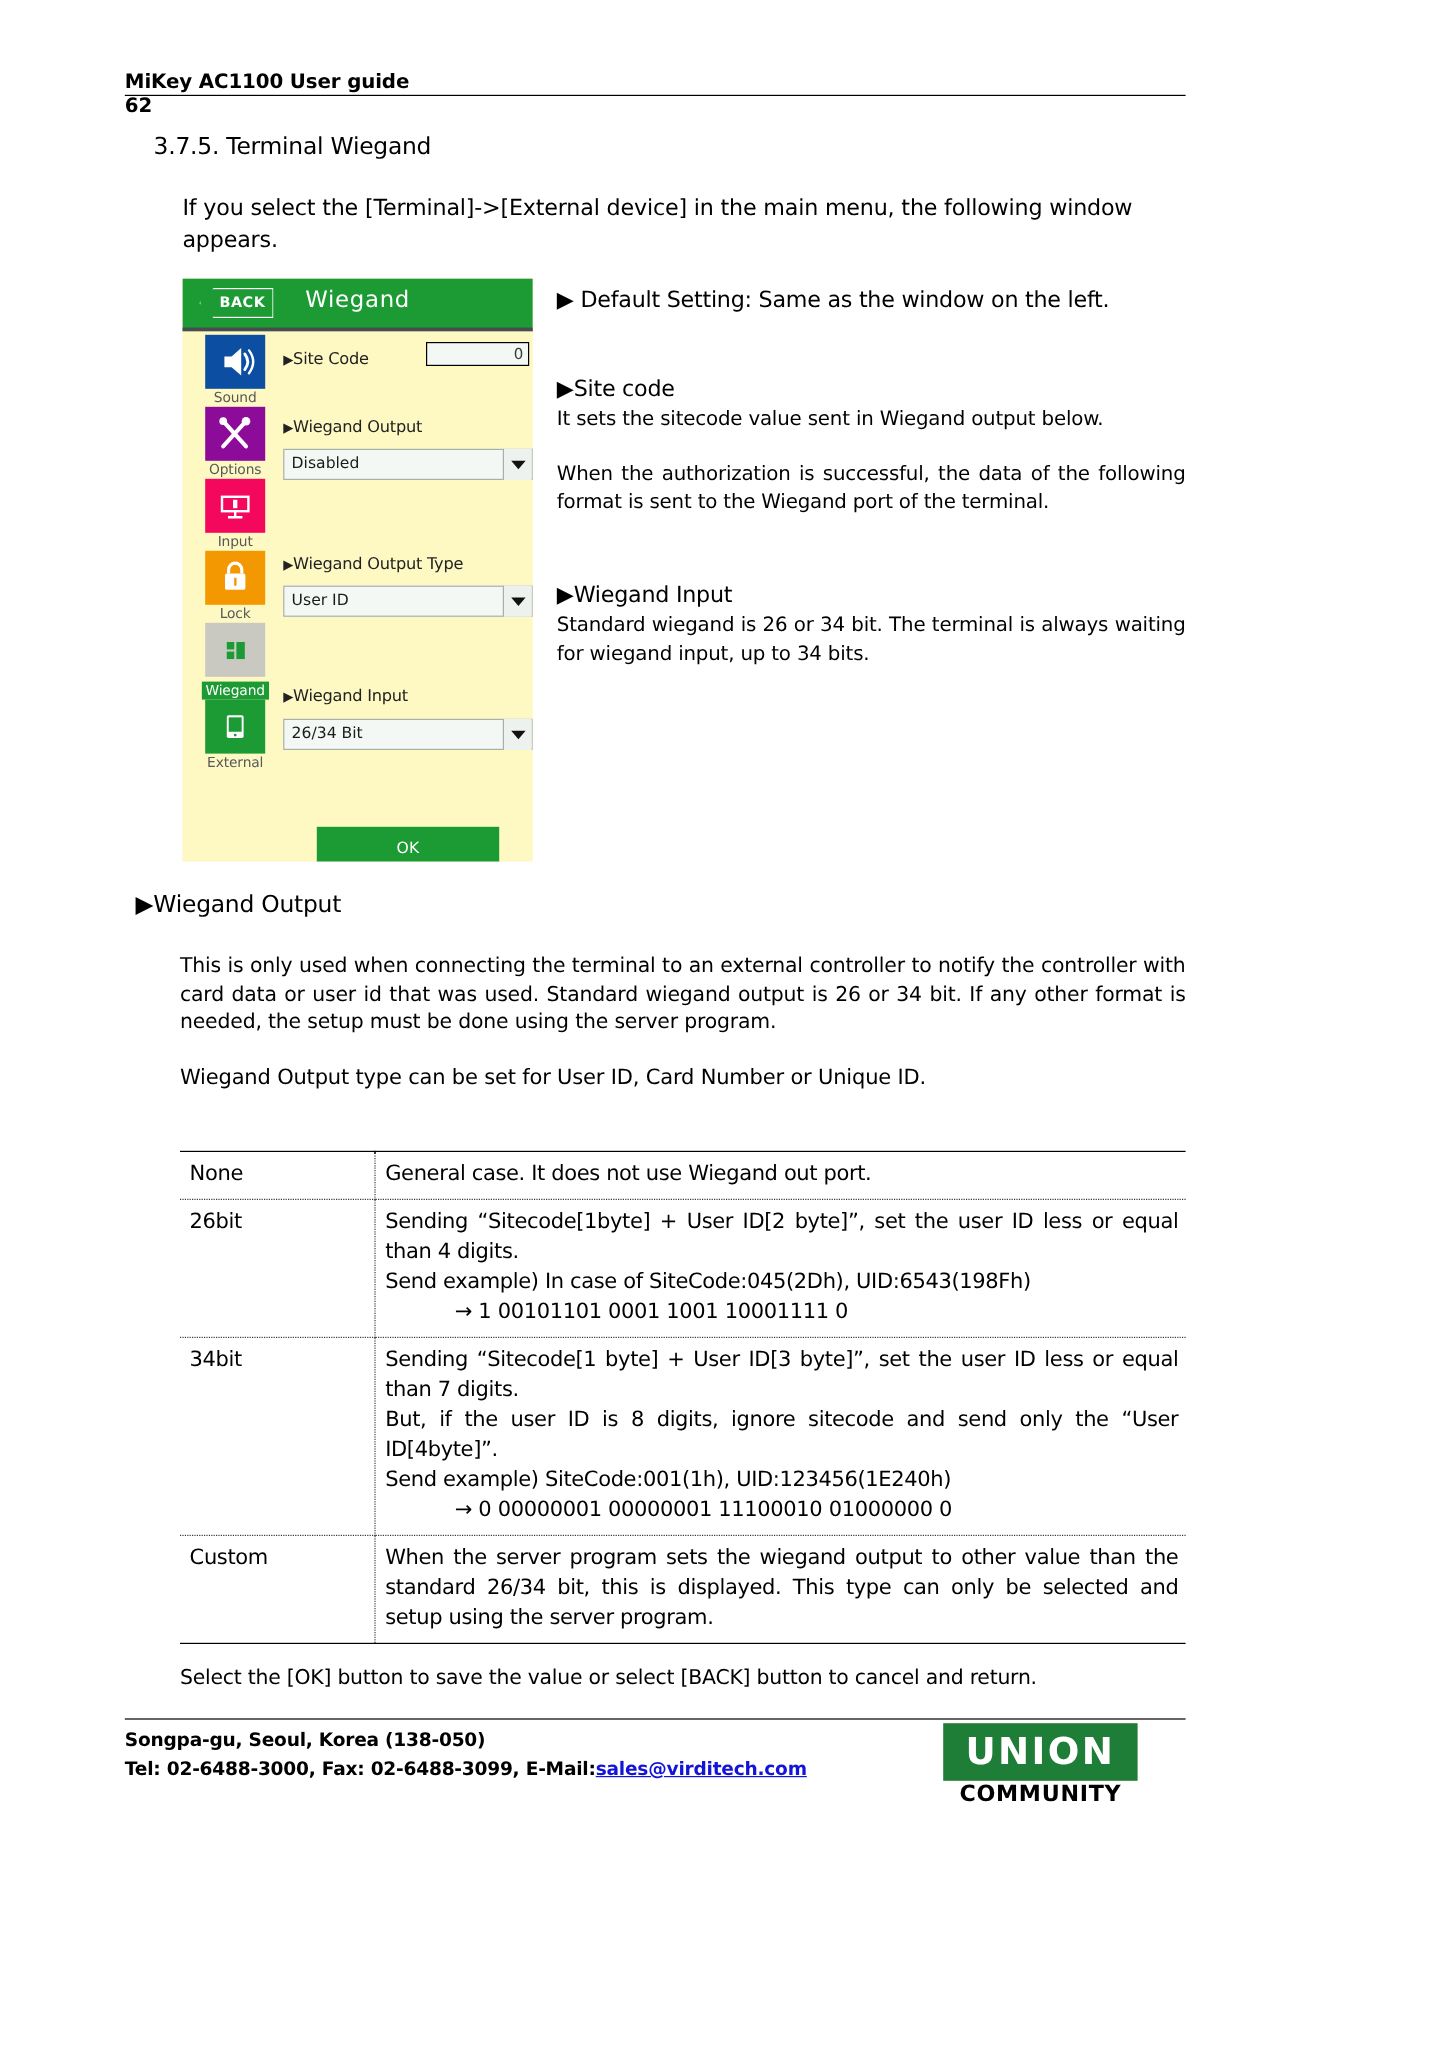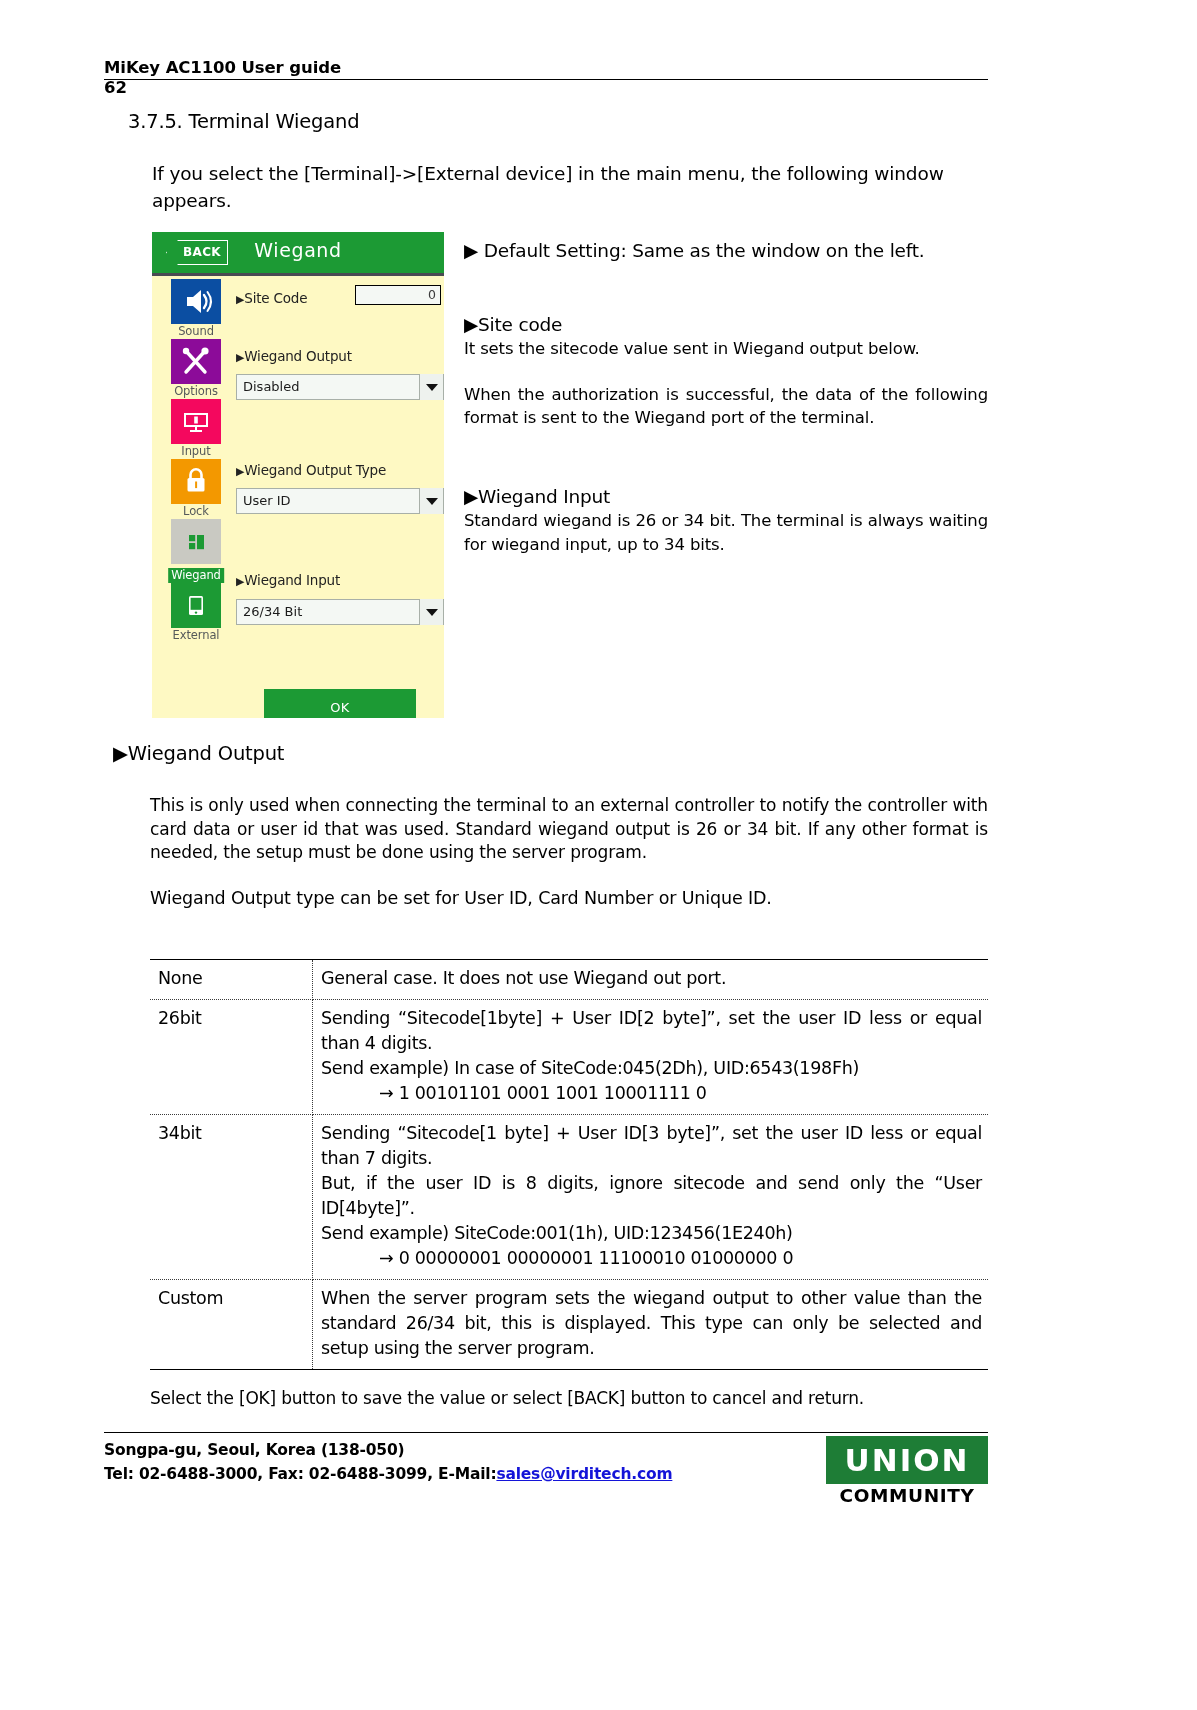--- a/index.html
+++ b/index.html
@@ -345,21 +345,21 @@
     line-height: 24px;
     letter-spacing: -0.2px;
   }
   .ftr-text sup { font-size: 10.5px; vertical-align: super; }
   .ftr-mail {
     color: #1414d8;
     text-decoration: underline;
   }
   .logo {
     position: absolute;
-    left: 826px;
+    left: 786px;
     top: 1436px;
     width: 162px;
     height: 72px;
   }
   .logo-mark {
     position: absolute;
     left: 0; top: 0;
     width: 162px;
     height: 48px;
     background: #1e7d36;

